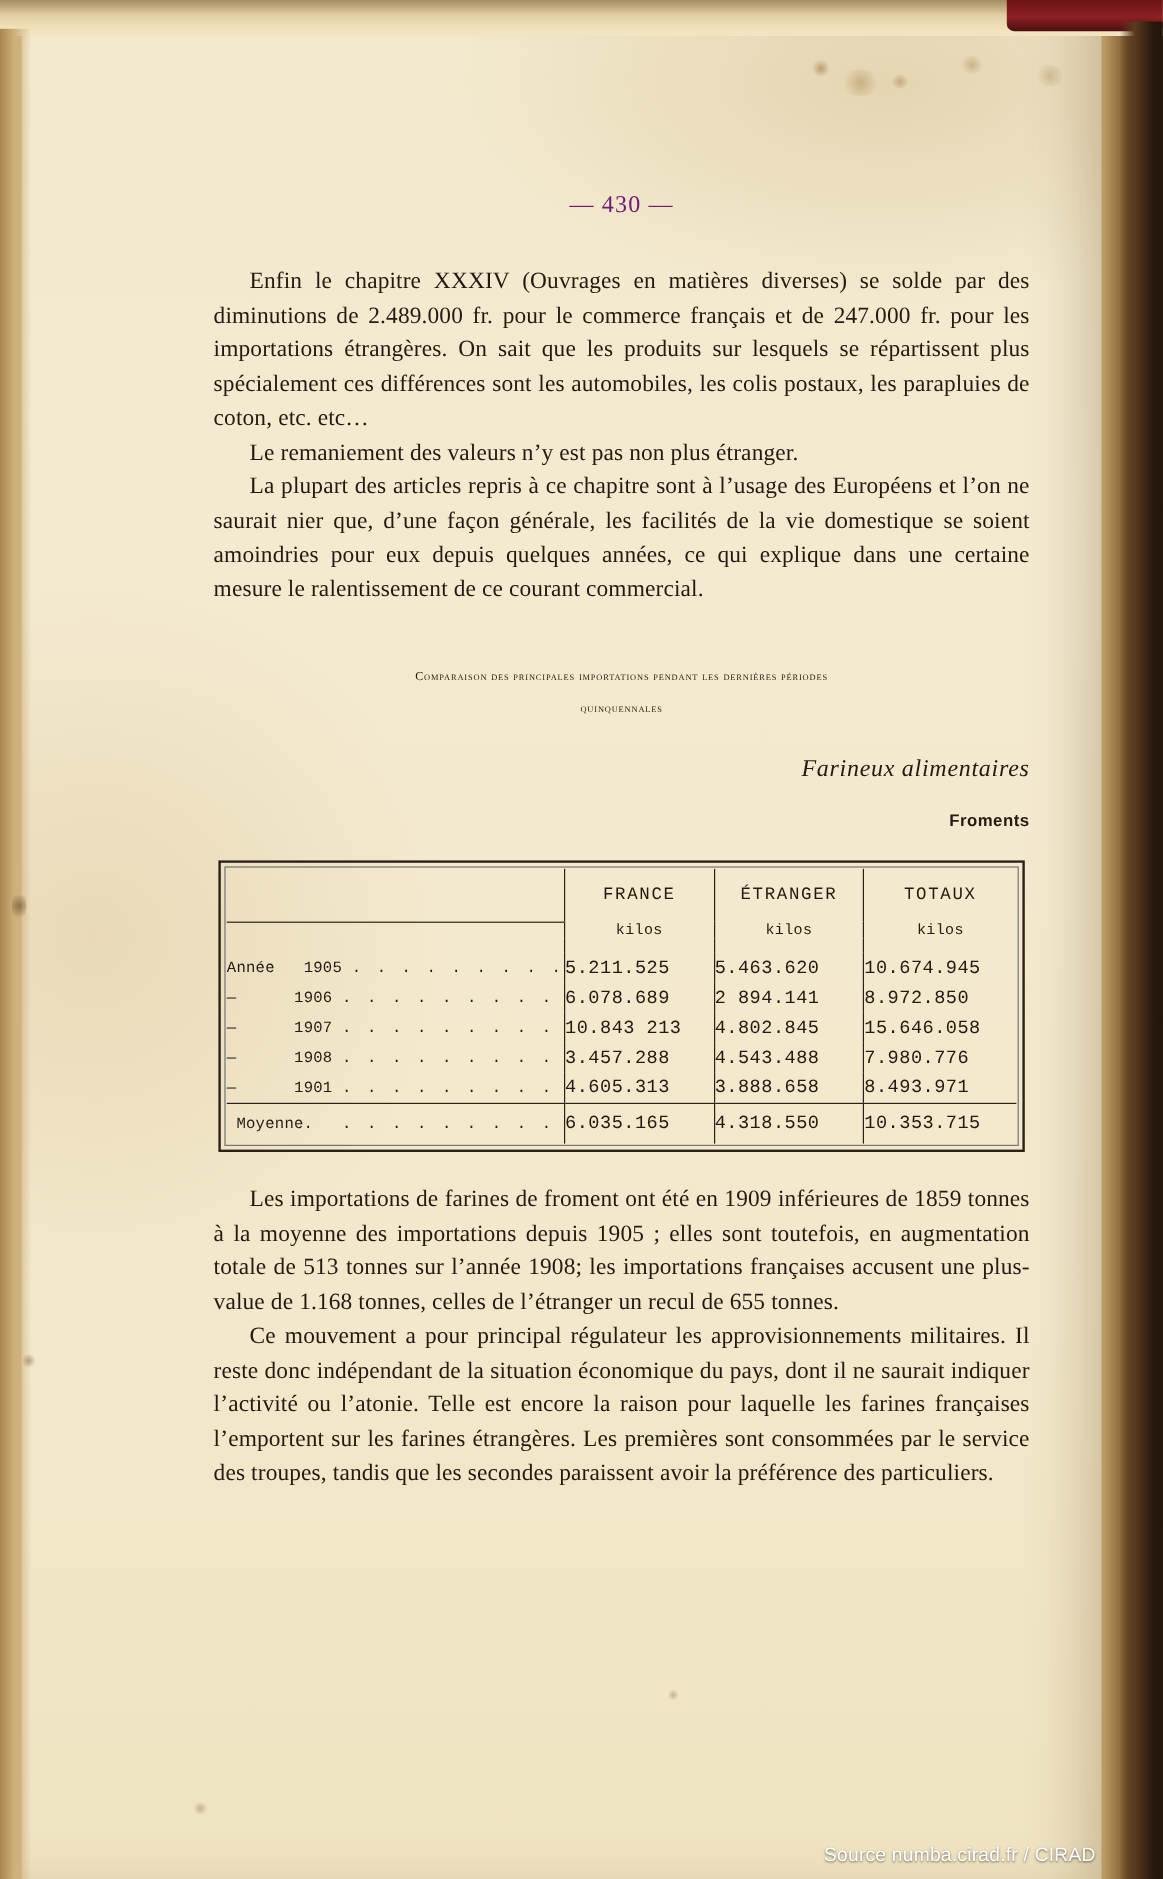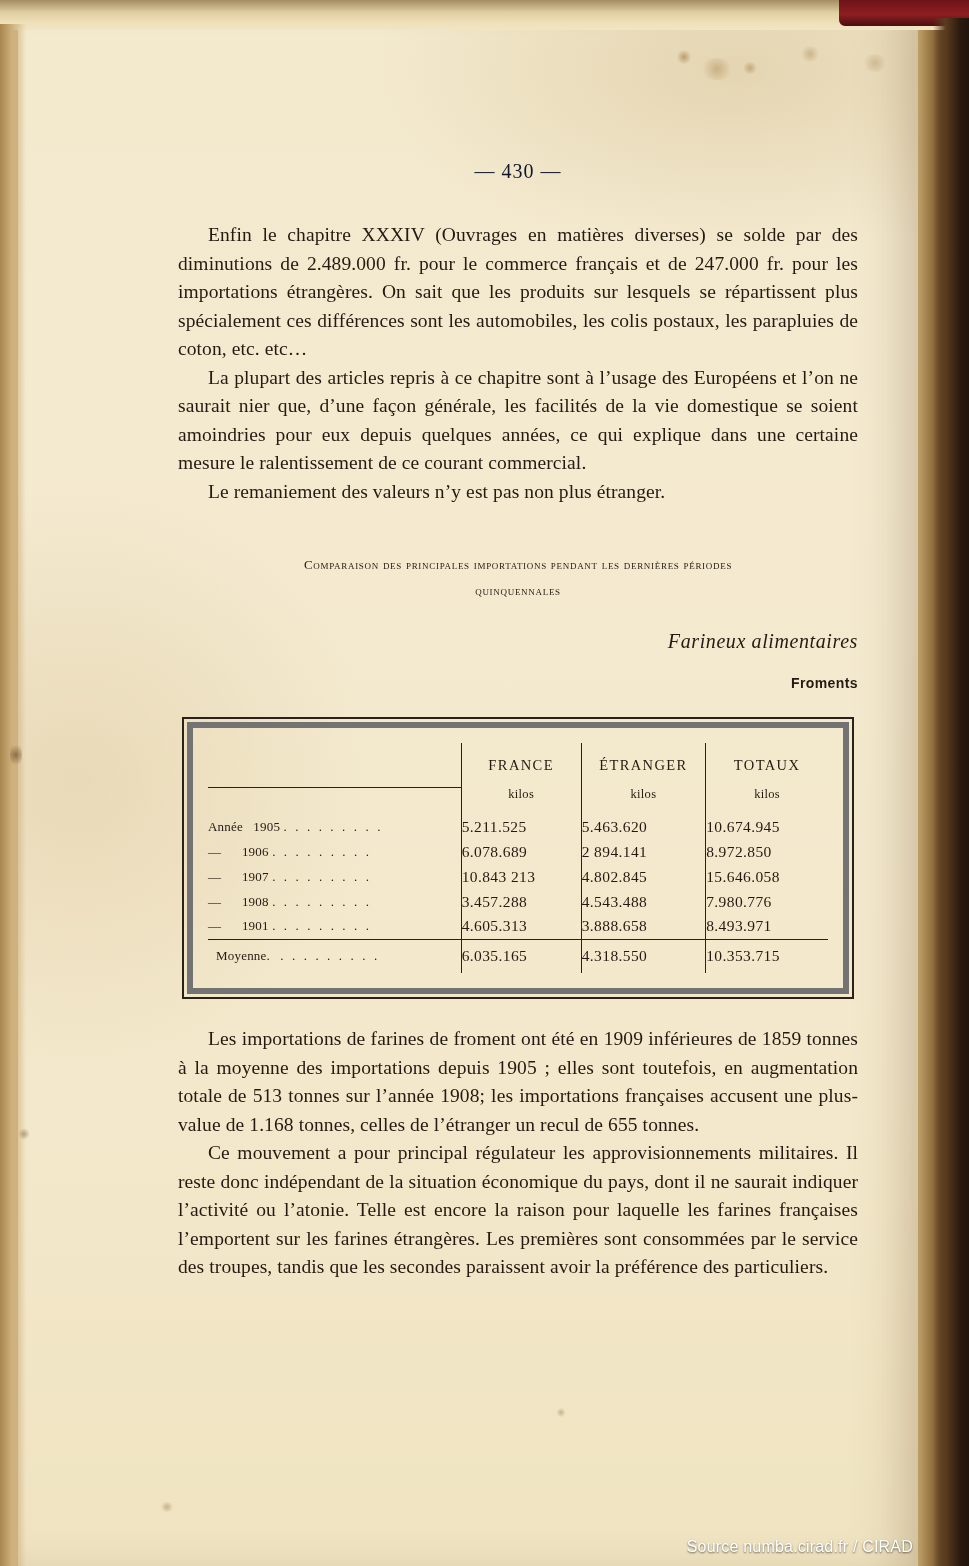--- a/index.html
+++ b/index.html
@@ -72,36 +72,36 @@
   .content {
     position: absolute;
     left: 178px; top: 160px; width: 680px;
     color: #231a12;
   }
   .folio {
     text-align: center;
     font-size: 20px;
     letter-spacing: 1px;
     margin: 0 0 38px 0;
-    color: #0f172a;
+    color: #701a75;
   }
   p.body {
     margin: 0;
     font-size: 19.5px;
     line-height: 28.5px;
     text-align: justify;
     text-indent: 30px;
     letter-spacing: .1px;
     color: #241a11;
   }
   p.body + p.body { margin-top: 0; }
 
   .section-head {
     margin: 46px 0 0 0;
-    font-size: 13px;
+    font-size: 10px;
     letter-spacing: .7px;
     text-align: center;
     line-height: 26px;
   }
   .section-head .sc { font-variant: small-caps; }
   .subtitle {
     margin: 26px 0 0 0;
     text-align: right;
     font-style: italic;
     font-size: 20px;
@@ -119,21 +119,21 @@
   
   .table-wrap {
     margin: 26px 0 0 0;
     position: relative;
     left: 4px;
     width: 672px;
     border: 2.5px solid #2b2118;
     padding: 3px;
     background: transparent;
   }
-  .table-inner { border: 6px solid #737373; padding: 15px; }
+  .table-inner { border: 1px solid #737373; padding: 1px; font-family: Liberation Mono, monospace; }
   table.stats {
     width: 100%;
     border-collapse: collapse;
     font-size: 15px;
     color: #241a11;
   }
   table.stats td, table.stats th { padding: 0; font-weight: normal; }
   .vline { border-left: 1px solid #2b2118; }
   .hrule td { border-bottom: 1px solid #2b2118; }
 
@@ -202,22 +202,22 @@
   <div class="stain s7"></div>
   <div class="stain s8"></div>
   <div class="stain s9"></div>
 </div>
 
 <div class="content">
 
   <div class="folio">—  430  —</div>
 
   <p class="body">Enfin le chapitre XXXIV (Ouvrages en matières diverses) se solde par des diminutions de 2.489.000 fr. pour le commerce français et de 247.000 fr. pour les importations étrangères. On sait que les produits sur lesquels se répartissent plus spécialement ces différences sont les automobiles, les colis postaux, les parapluies de coton, etc. etc…</p>
+  <p class="body">Le remaniement des valeurs n’y est pas non plus étranger.</p>
   <p class="body">La plupart des articles repris à ce chapitre sont à l’usage des Européens et l’on ne saurait nier que, d’une façon générale, les facilités de la vie domestique se soient amoindries pour eux depuis quelques années, ce qui explique dans une certaine mesure le ralentissement de ce courant commercial.</p>
-  <p class="body">Le remaniement des valeurs n’y est pas non plus étranger.</p>
 
   <div class="section-head">
     <span class="sc">Comparaison des principales importations pendant les dernières périodes</span><br>
     <span class="sc">quinquennales</span>
   </div>
 
   <div class="subtitle">Farineux  alimentaires</div>
   <div class="subsubtitle">Froments</div>
 
   <div class="table-wrap">

